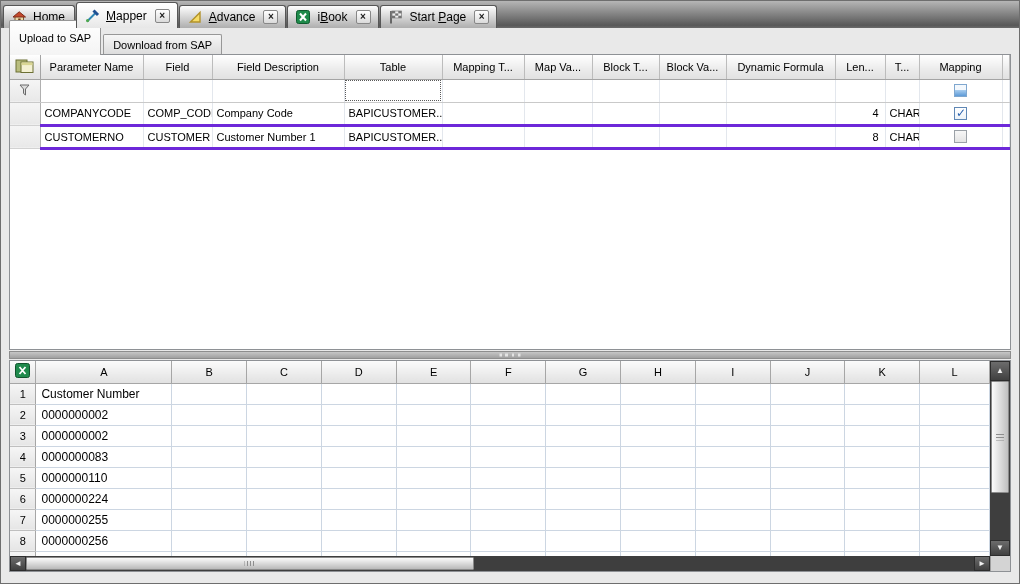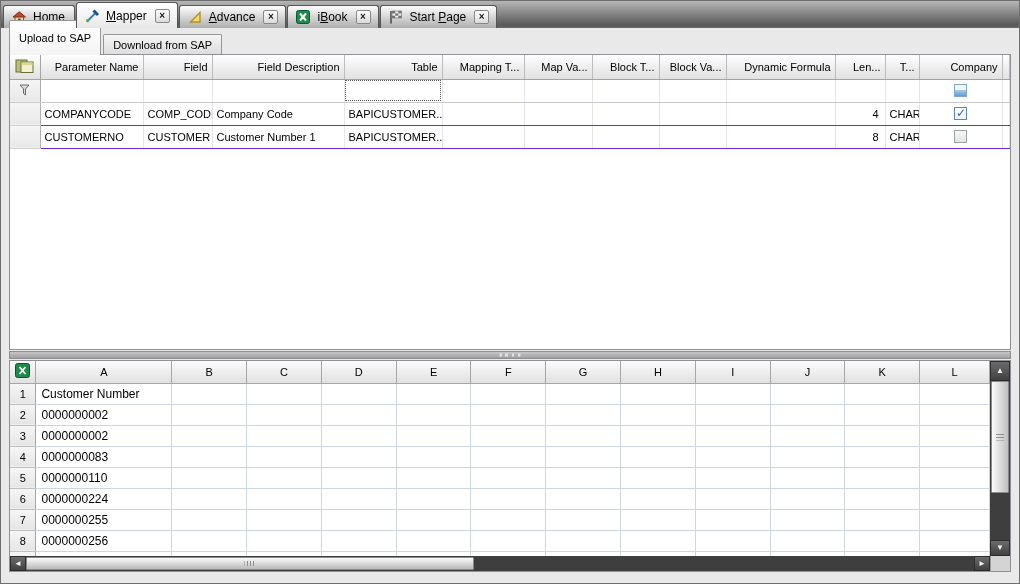--- a/index.html
+++ b/index.html
@@ -29,27 +29,27 @@
          border:1px solid #979797; border-bottom:none; border-radius:2px 2px 0 0;
          background:linear-gradient(#f6f6f6,#dddddd); white-space:nowrap; }
   .stab.active{ height:35px; background:linear-gradient(#ffffff,#f4f4f4); margin-bottom:-1px; padding-bottom:1px; }
 
   
   .upper-panel{ height:296px; border:1px solid #8e9195; background:#fff; overflow:hidden; }
   .groupby{ height:27px; line-height:27px; padding-left:8px; color:#ededed;
             background:linear-gradient(115deg,#7b7b7b,#565656 30%,#3a3a3a 58%,#2c2c2c);
             border-bottom:1px solid #5f5f5f; white-space:nowrap; overflow:hidden; }
   table.grid{ border-collapse:collapse; table-layout:fixed; width:100%; }
-  .grid th{ height:24px; font-weight:normal; text-align:right; padding:0 4px;
+  .grid th{ height:24px; font-weight:normal; text-align:center; padding:0 4px;
             background:linear-gradient(#ffffff,#ebebeb 60%,#e1e1e1);
             border-right:1px solid #bcbcbc; border-bottom:1px solid #a4a4a4;
             white-space:nowrap; overflow:hidden; }
   .grid th.ind{ border-right:1px solid #a4a4a4; text-align:center; padding:0; }
   .grid td{ height:23px; background:#fff; padding:0 4px;
-            border-right:1px solid #e3e7ed; border-bottom:1px solid #6d28d9;
+            border-right:1px solid #e3e7ed; border-bottom:3px solid #6d28d9;
             white-space:nowrap; overflow:hidden; }
   .grid tr.gfilter td{ border-bottom:1px solid #c9c9c9; }
   .grid td.ind{ background:linear-gradient(#f5f5f5,#e8e8e8); border-right:1px solid #b0b0b0;
                 border-bottom:1px solid #d2d2d2; text-align:center; padding:0; }
   .grid td.focus{ outline:1px dotted #5a5a5a; outline-offset:-2px; }
   .grid td.num{ text-align:right; padding-right:6px; }
   .grid td.ctr{ text-align:center; }
   .cb{ width:13px; height:13px; margin:0 auto; position:relative; }
   .cb.on{ border:1px solid #5f87b5; background:linear-gradient(#ffffff,#ecf2f8); }
   .cb.on::after{ content:"\2713"; position:absolute; left:1px; top:-2px; color:#2a62ae;
@@ -201,21 +201,21 @@
               <th>Field</th>
               <th>Field Description</th>
               <th>Table</th>
               <th>Mapping T...</th>
               <th>Map Va...</th>
               <th>Block T...</th>
               <th>Block Va...</th>
               <th>Dynamic Formula</th>
               <th>Len...</th>
               <th>T...</th>
-              <th>Company</th>
+              <th>Mapping</th>
               <th></th>
             </tr>
             <tr class="gfilter">
               <td class="ind"><span><svg width="11" height="12" viewBox="0 0 11 12">
                     <path d="M1 1 H10 L6.5 5 V11 L4.5 9.4 V5 Z" fill="#dcdcdc" stroke="#6a6a6a"></path>
                   </svg></span></td>
               <td class=""></td>
               <td class=""></td>
               <td class=""></td>
               <td class=" focus"></td>

